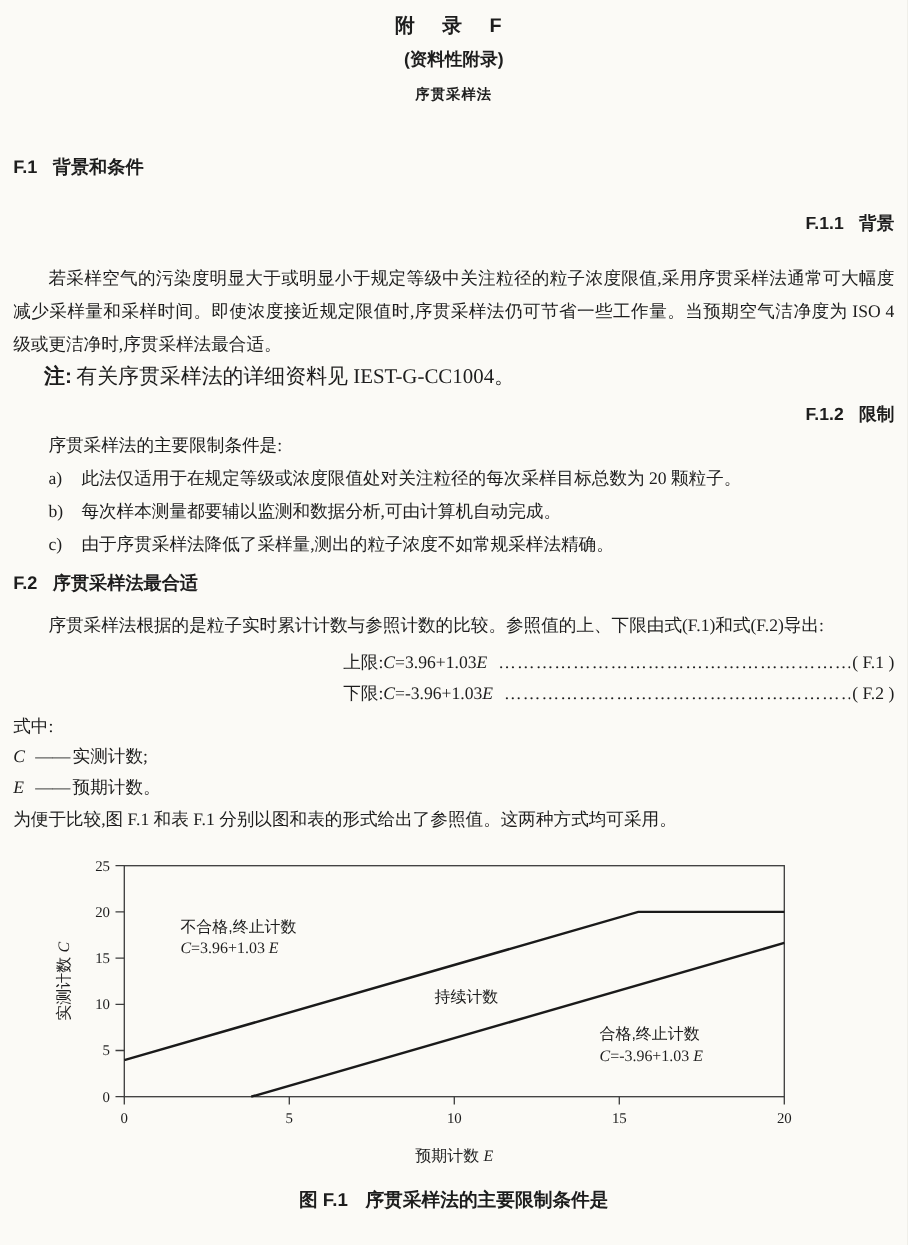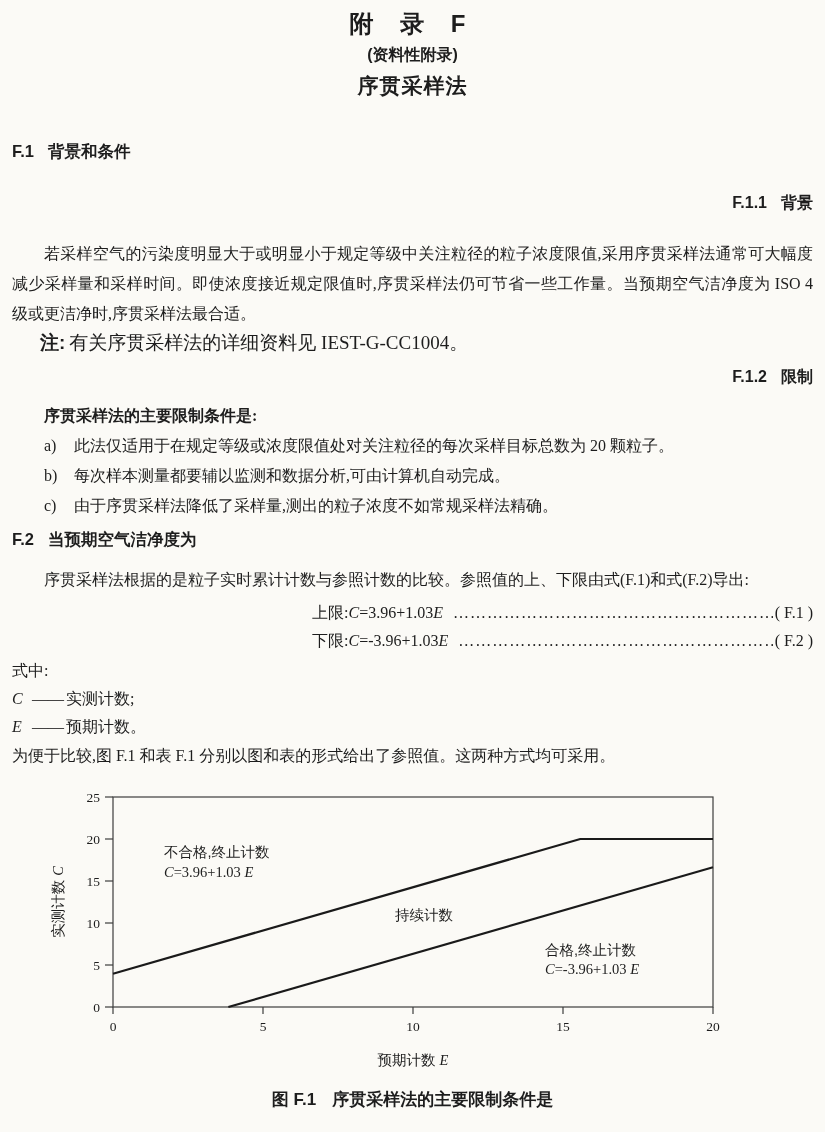--- a/index.html
+++ b/index.html
@@ -4,30 +4,30 @@
 <style>
   html,body{margin:0;padding:0;background:#e8e6e0;}
   .page{
     width:825px;height:1132px;margin:0 auto;background:#fbfaf6;color:#1d1d1d;
     font-family:"Liberation Serif","DejaVu Serif",serif;
     font-size:16px;box-sizing:border-box;padding:8px 12px 0 12px;overflow:hidden;
     position:relative;
   }
   .heading-sans{font-family:"Liberation Sans","DejaVu Sans",sans-serif;font-weight:bold;}
   .title-block{text-align:center;line-height:31px;}
-  .title-line1{font-size:24px;letter-spacing:10px;}
+  .title-line1{font-size:18px;letter-spacing:10px;}
   .title-line2{font-size:16px;}
-  .title-line3{font-size:21px;letter-spacing:1px;}
+  .title-line3{font-size:13px;letter-spacing:1px;}
   .h2{margin-top:40px;font-size:16.5px;}
   .h3{margin-top:30px;font-size:16px;text-align:right;}
   .h2 .hnum,.h3 .hnum{margin-right:14px;}
   .para{margin-top:25px;line-height:30px;text-align:justify;text-indent:2em;}
   .note{margin-top:4px;font-size:19px;line-height:20px;padding-left:28px;}
   .note .note-label{font-weight:bold;font-family:"Liberation Sans","DejaVu Sans",sans-serif;margin-right:4px;}
-  .intro{margin-top:13px;line-height:30px;text-indent:2em;font-weight:bold;}
+  .intro{margin-top:3px;line-height:30px;text-indent:2em;}
   .list{line-height:30px;}
   .list-item{display:flex;}
   .list-item .marker{width:30px;text-align:left;margin-left:32px;flex:none;}
   .list-item .li-text{flex:1;}
   .f2para{margin-top:14px;line-height:30px;text-align:justify;text-indent:2em;}
   .equations{margin-top:4px;line-height:28px;}
   .eq-row{display:flex;align-items:flex-end;}
   .eq-spacer{width:300px;flex:none;}
   .eq-lhs{flex:none;}
   .eq-formula{flex:none;margin-right:10px;}
@@ -91,21 +91,21 @@
       <span class="marker">b)</span>
       <span class="li-text">每次样本测量都要辅以监测和数据分析,可由计算机自动完成。</span>
     </div>
     <div class="list-item">
       <span class="marker">c)</span>
       <span class="li-text">由于序贯采样法降低了采样量,测出的粒子浓度不如常规采样法精确。</span>
     </div>
   </div>
 
   <div class="h2 heading-sans" style="margin-top:8px;">
-    <span class="hnum">F.2</span><span>当预期空气洁净度为</span>
+    <span class="hnum">F.2</span><span>序贯采样法最合适</span>
   </div>
 
   <div class="f2para">序贯采样法根据的是粒子实时累计计数与参照计数的比较。参照值的上、下限由式(F.1)和式(F.2)导出:</div>
 
   <div class="equations">
     <div class="eq-row">
       <span class="eq-spacer"></span>
       <span class="eq-lhs">上限:</span>
       <span class="eq-formula"><i>C</i>=3.96+1.03<i>E</i></span>
       <span class="eq-leader">………………………………………………………………………………</span>

